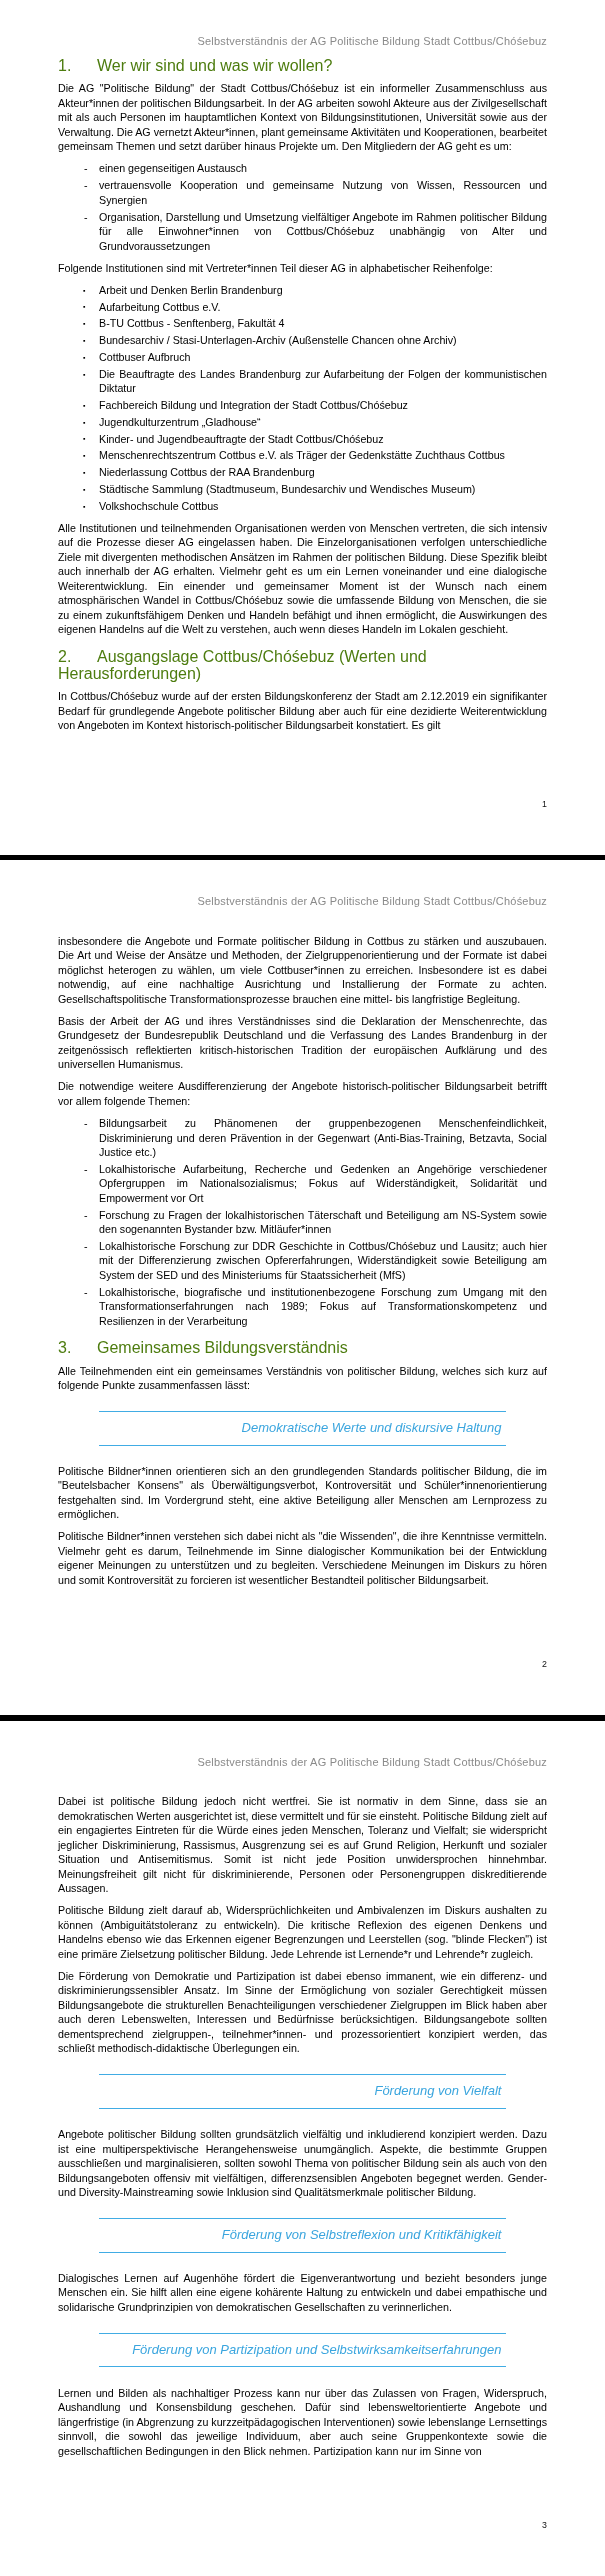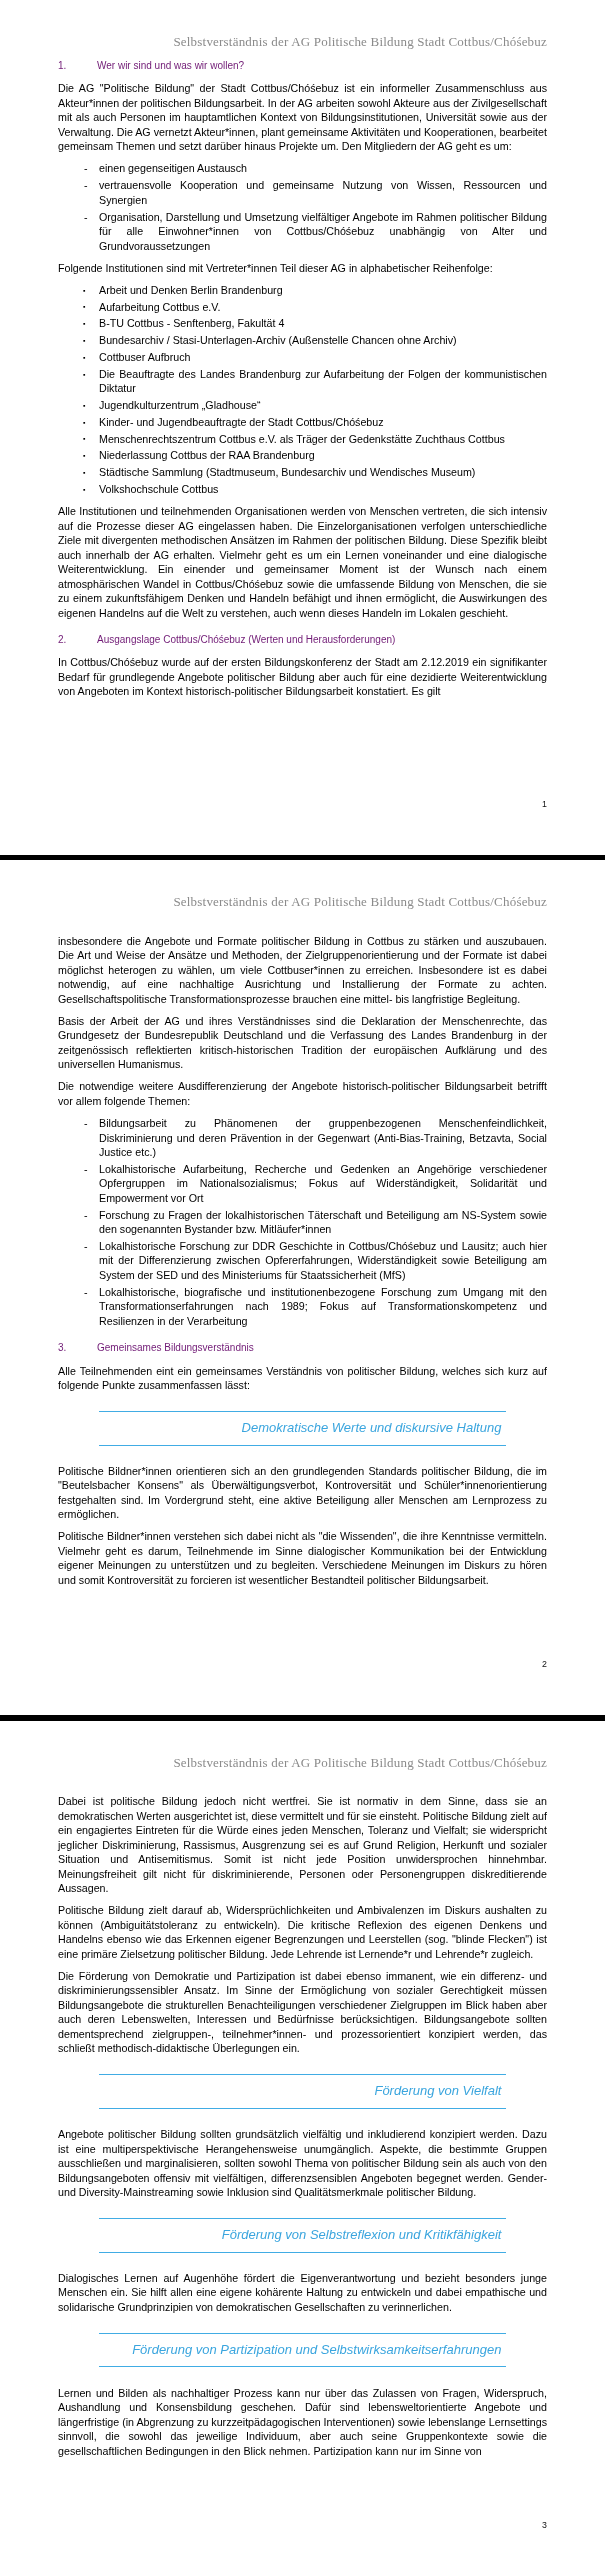--- a/index.html
+++ b/index.html
@@ -15,36 +15,35 @@
     width: 605px;
     height: 855px;
     background: #fff;
     padding: 37px 58px 0 58px;
     position: relative;
     overflow: hidden;
   }
   .page + .page { margin-top: 5.3px; }
   .page-header {
     text-align: right;
-    font-size: 13px;
+    font-size: 11px;
     line-height: 9.1px;
     color: #8a8a8a;
     letter-spacing: 0.2px;
-    font-family: Liberation Serif, serif;
   }
   .doc-title {
     font-size: 22px;
     line-height: 26px;
     font-weight: normal;
     margin: 21.3px 0 12.2px 0;
     letter-spacing: -0.2px;
   }
   .section-heading {
-    color: #701a75;
-    font-size: 10px;
+    color: #4d7c0f;
+    font-size: 16px;
     line-height: 17px;
     font-weight: normal;
     margin: 10.7px 0 7.6px 0;
   }
   .section-num { display: inline-block; width: 39px; }
   p.body {
     font-size: 10.7px;
     line-height: 14.5px;
     margin: 0 0 7.6px 0;
     text-align: justify;
@@ -112,20 +111,21 @@
 
     <p class="body">Folgende Institutionen sind mit Vertreter*innen Teil dieser AG in alphabetischer Reihenfolge:</p>
 
     <div class="list">
       <div class="list-item square"><span class="marker">▪</span><span>Arbeit und Denken Berlin Brandenburg</span></div>
       <div class="list-item square"><span class="marker">▪</span><span>Aufarbeitung Cottbus e.V.</span></div>
       <div class="list-item square"><span class="marker">▪</span><span>B-TU Cottbus - Senftenberg, Fakultät 4</span></div>
       <div class="list-item square"><span class="marker">▪</span><span>Bundesarchiv / Stasi-Unterlagen-Archiv (Außenstelle Chancen ohne Archiv)</span></div>
       <div class="list-item square"><span class="marker">▪</span><span>Cottbuser Aufbruch</span></div>
       <div class="list-item square"><span class="marker">▪</span><span>Die Beauftragte des Landes Brandenburg zur Aufarbeitung der Folgen der kommunistischen Diktatur</span></div>
+      <div class="list-item square"><span class="marker">▪</span><span>Fachbereich Bildung und Integration der Stadt Cottbus/Chóśebuz</span></div>
       <div class="list-item square"><span class="marker">▪</span><span>Jugendkulturzentrum „Gladhouse“</span></div>
       <div class="list-item square"><span class="marker">▪</span><span>Kinder- und Jugendbeauftragte der Stadt Cottbus/Chóśebuz</span></div>
       <div class="list-item square"><span class="marker">▪</span><span>Menschenrechtszentrum Cottbus e.V. als Träger der Gedenkstätte Zuchthaus Cottbus</span></div>
       <div class="list-item square"><span class="marker">▪</span><span>Niederlassung Cottbus der RAA Brandenburg</span></div>
       <div class="list-item square"><span class="marker">▪</span><span>Städtische Sammlung (Stadtmuseum, Bundesarchiv und Wendisches Museum)</span></div>
       <div class="list-item square"><span class="marker">▪</span><span>Volkshochschule Cottbus</span></div>
     </div>
 
     <p class="body">Alle Institutionen und teilnehmenden Organisationen werden von Menschen vertreten, die sich intensiv auf die Prozesse dieser AG eingelassen haben. Die Einzelorganisationen verfolgen unterschiedliche Ziele mit divergenten methodischen Ansätzen im Rahmen der politischen Bildung. Diese Spezifik bleibt auch innerhalb der AG erhalten. Vielmehr geht es um ein Lernen voneinander und eine dialogische Weiterentwicklung. Ein einender und gemeinsamer Moment ist der Wunsch nach einem atmosphärischen Wandel in Cottbus/Chóśebuz sowie die umfassende Bildung von Menschen, die sie zu einem zukunftsfähigem Denken und Handeln befähigt und ihnen ermöglicht, die Auswirkungen des eigenen Handelns auf die Welt zu verstehen, auch wenn dieses Handeln im Lokalen geschieht.</p>
 

